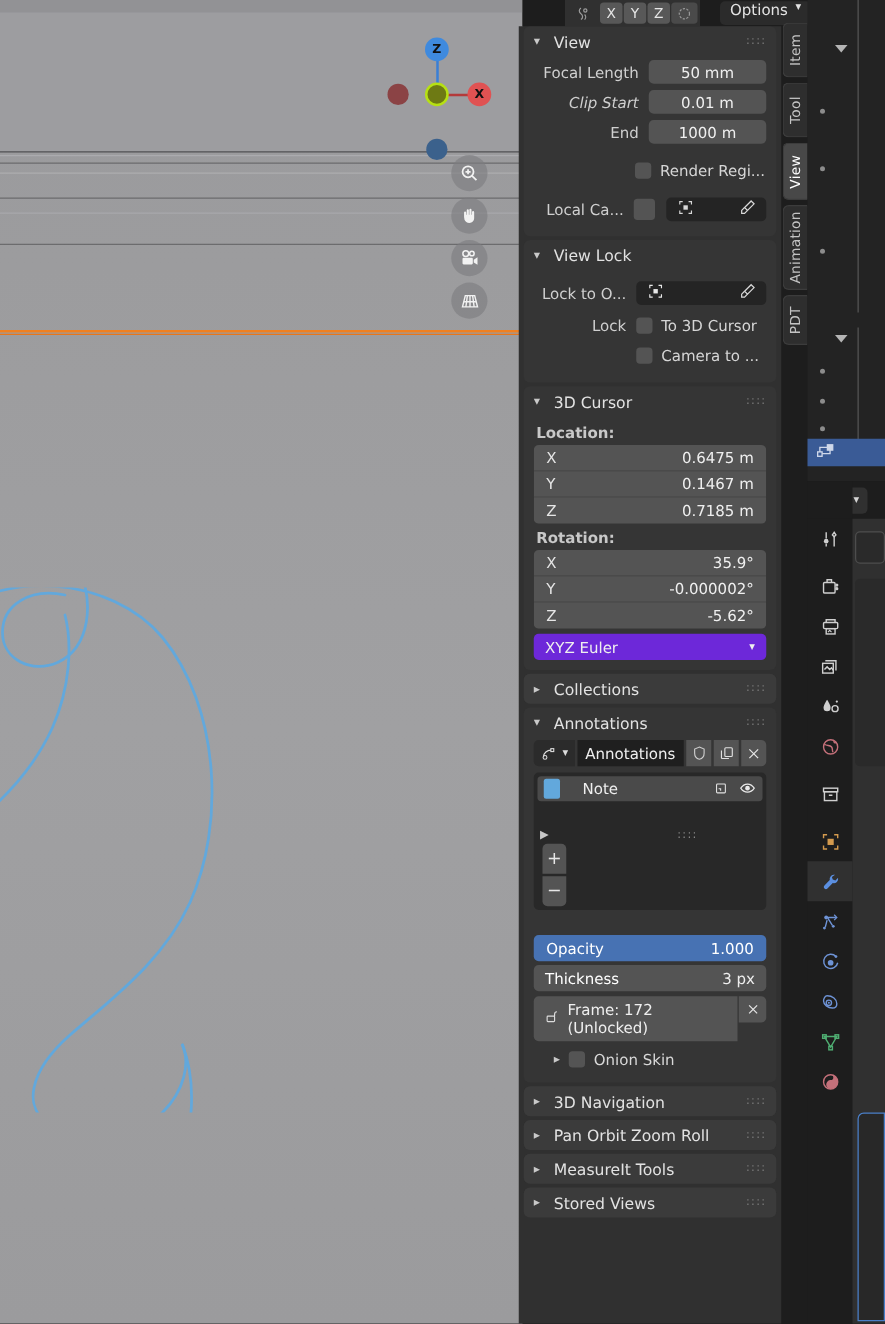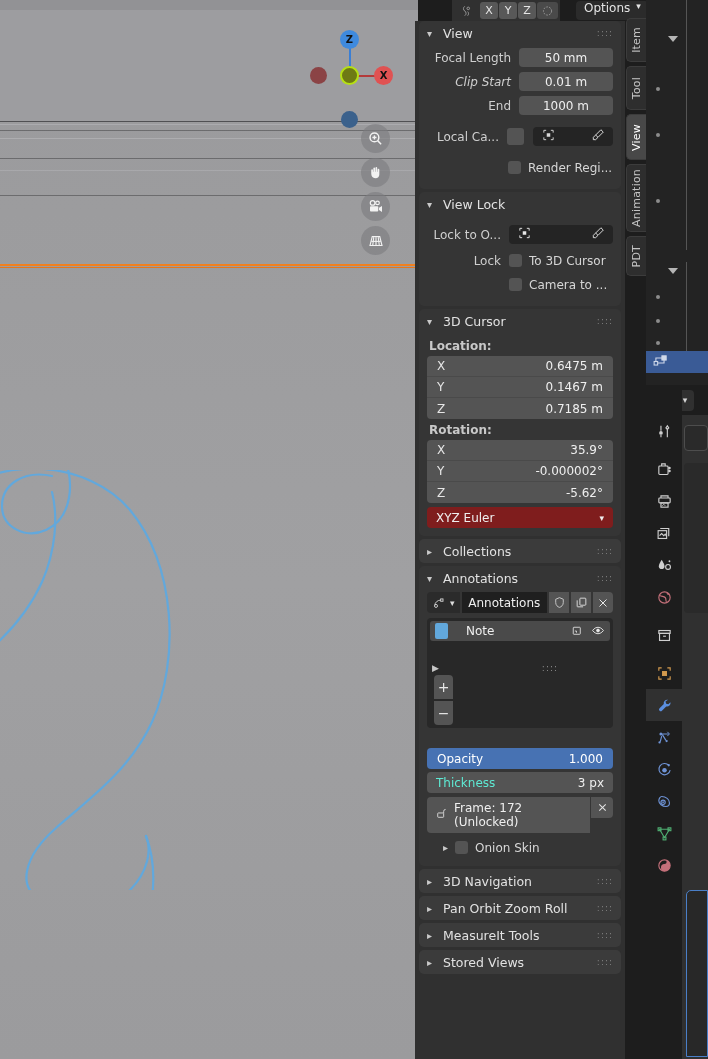--- a/index.html
+++ b/index.html
@@ -59,33 +59,33 @@
   .phead.openhead{ background:transparent; }
   .chev{ color:#c9c9c9; font-size:10px; width:10px; display:inline-block; }
   .grip{ margin-left:auto; color:#7e7e7e; font-size:9px; letter-spacing:1px; }
   .pbody{ padding:2px 8px 8px 8px; }
 
   .row{ display:flex; align-items:center; height:21px; margin-bottom:3px; }
   .rlabel{ font-size:12px; color:#cfcfcf; text-align:right; padding-right:8px; }
   .field{ flex:1; height:19px; background:#545454; border-radius:4px; color:#efefef; font-size:12px;
     display:flex; align-items:center; justify-content:center; }
   .field.kv{ justify-content:space-between; padding:0 9px; }
-  .field.kv .k{ color:#5eead4; }
+  .field.kv .k{ color:#ffffff; }
   .field.dark{ background:#242424; }
   .checkbox{ width:13px; height:13px; background:#545454; border-radius:3px; flex:none; }
   .ckrow{ display:flex; align-items:center; gap:7px; height:21px; font-size:12px; color:#d6d6d6; }
 
   .sub{ font-size:12px; color:#c8c8c8; margin:4px 0 3px 2px;font-weight:bold; }
   .vecgroup{ border-radius:4px; overflow:hidden; margin-bottom:4px; }
   .vecrow{ height:21px; background:#545454; display:flex; align-items:center; justify-content:space-between;
     padding:0 10px; font-size:12px; color:#efefef; border-bottom:1px solid #4a4a4a; }
   .vecrow:last-child{ border-bottom:none; }
   .vecrow .ax{ color:#e6e6e6; }
 
-  .dropdown{ height:21px; background:#7f1d1d; border-radius:4px; display:flex; align-items:center;
+  .dropdown{ height:21px; background:#6d28d9; border-radius:4px; display:flex; align-items:center;
     justify-content:space-between; padding:0 9px; font-size:12px; color:#efefef; }
 
   
   .annot-row{ display:flex; align-items:center; gap:2px; margin-bottom:5px; }
   .an-id{ height:21px; background:#2b2b2b; border-radius:4px 0 0 4px; display:flex; align-items:center;
     gap:3px; padding:0 5px; color:#ddd; }
   .an-name{ flex:1; height:21px; background:#1f1f1f; color:#efefef; font-size:12px; display:flex;
     align-items:center; justify-content:center; }
   .an-ib{ width:20px; height:21px; background:#545454; display:flex; align-items:center; justify-content:center; color:#ddd; }
   .an-ib.last{ border-radius:0 4px 4px 0; }
@@ -260,42 +260,42 @@
           <div class="field">50 mm</div>
         </div>
         <div class="row">
           <div class="rlabel" style="width:92px;font-style:italic;">Clip Start</div>
           <div class="field">0.01 m</div>
         </div>
         <div class="row">
           <div class="rlabel" style="width:92px;">End</div>
           <div class="field">1000 m</div>
         </div>
+        <div class="row" style="margin-top:10px;padding-left:81px;">
+          <div class="ckrow">
+            <span class="checkbox"></span>
+            <span>Render Regi...</span>
+          </div>
+        </div>
         <div class="row" style="margin-top:10px;">
           <div class="rlabel" style="width:80px;">Local Ca...</div>
           <div style="width:17px;height:17px;background:#545454;border-radius:3px;flex:none;margin-right:9px;"></div>
           <div class="field dark" style="justify-content:space-between;padding:0 8px;">
             <span>
               <svg width="15" height="14" viewBox="0 0 24 24" fill="none" stroke="#d8d8d8" stroke-width="1.6">
                 <path d="M4 8V4h4M20 8V4h-4M4 16v4h4M20 16v4h-4"></path>
                   <rect x="9" y="9" width="6" height="6" fill="#d8d8d8" stroke="none"></rect>
               </svg>
             </span>
             <span>
               <svg width="14" height="14" viewBox="0 0 24 24" fill="none" stroke="#d8d8d8" stroke-width="1.7">
                 <path d="M17 3l4 4-9 9-4-4z"></path>
                   <path d="M8 12l-4 4v4h4l4-4"></path>
               </svg>
             </span>
-          </div>
-        </div>
-        <div class="row" style="margin-top:10px;padding-left:81px;">
-          <div class="ckrow">
-            <span class="checkbox"></span>
-            <span>Render Regi...</span>
           </div>
         </div>
       </div>
     </div>
 
     <div class="panel open">
       <div class="phead openhead">
         <span class="chev">▾</span>
         <span>View Lock</span>
       </div>

